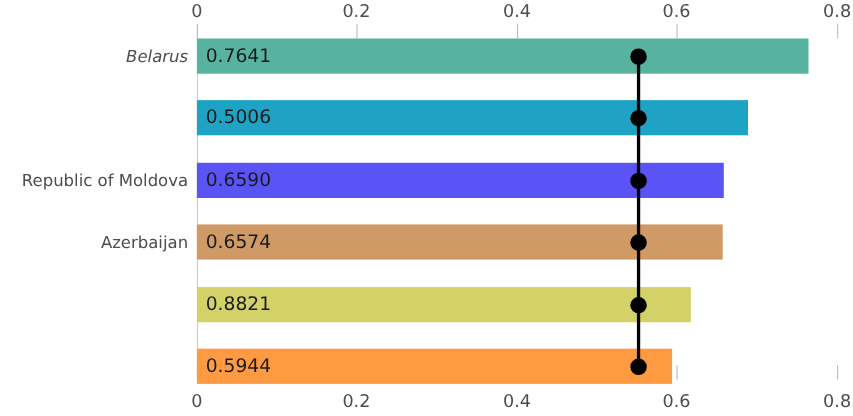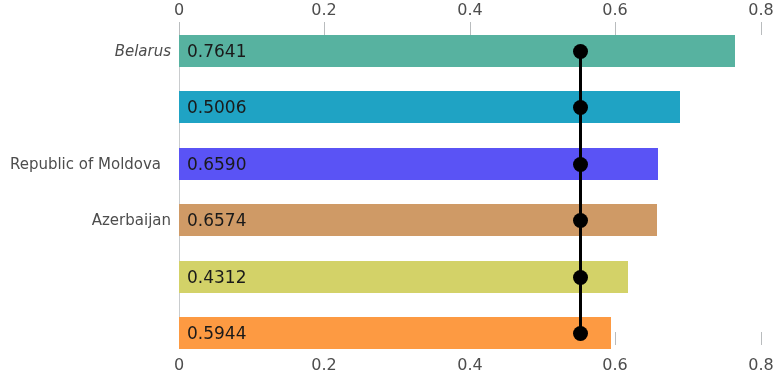--- a/index.html
+++ b/index.html
@@ -159,34 +159,34 @@
       <div class="bar-value">0.6590</div>
     </div>
 
     <div class="bar-row" style="top:182px;">
       <div class="bar" style="width: 478.258px; background: rgb(207, 154, 102);"></div>
       <div class="bar-value">0.6574</div>
     </div>
 
     <div class="bar-row" style="top:239px;">
       <div class="bar" style="width: 448.504px; background: rgb(211, 210, 104);"></div>
-      <div class="bar-value">0.4312</div>
+      <div class="bar-value">0.8821</div>
     </div>
 
     <div class="bar-row" style="top:295px;">
       <div class="bar" style="width: 432.426px; background: rgb(253, 154, 66);"></div>
       <div class="bar-value">0.5944</div>
     </div>
 
     <div class="ref-line" style="left: 399.853px; top: 25px; height: 286px; background: rgb(0, 0, 0);"></div>
     <div class="ref-dot" style="left: 393.853px; top: 22px; background: rgb(0, 0, 0);"></div>
     <div class="ref-dot" style="left: 393.853px; top: 78px; background: rgb(0, 0, 0);"></div>
     <div class="ref-dot" style="left: 393.853px; top: 135px; background: rgb(0, 0, 0);"></div>
     <div class="ref-dot" style="left: 393.853px; top: 191px; background: rgb(0, 0, 0);"></div>
     <div class="ref-dot" style="left: 393.853px; top: 248px; background: rgb(0, 0, 0);"></div>
     <div class="ref-dot" style="left: 393.853px; top: 304px; background: rgb(0, 0, 0);"></div>
   </div>
 
   <div class="cat-label-box" style="top:35px;font-style:italic;">Belarus</div>
-  <div class="cat-label-box" style="top:148px;text-align:center;">Republic of Moldova</div>
+  <div class="cat-label-box" style="top:148px;">Republic of Moldova</div>
   <div class="cat-label-box" style="top:204px;">Azerbaijan</div>
 
 </div>
 
 </body></html>

